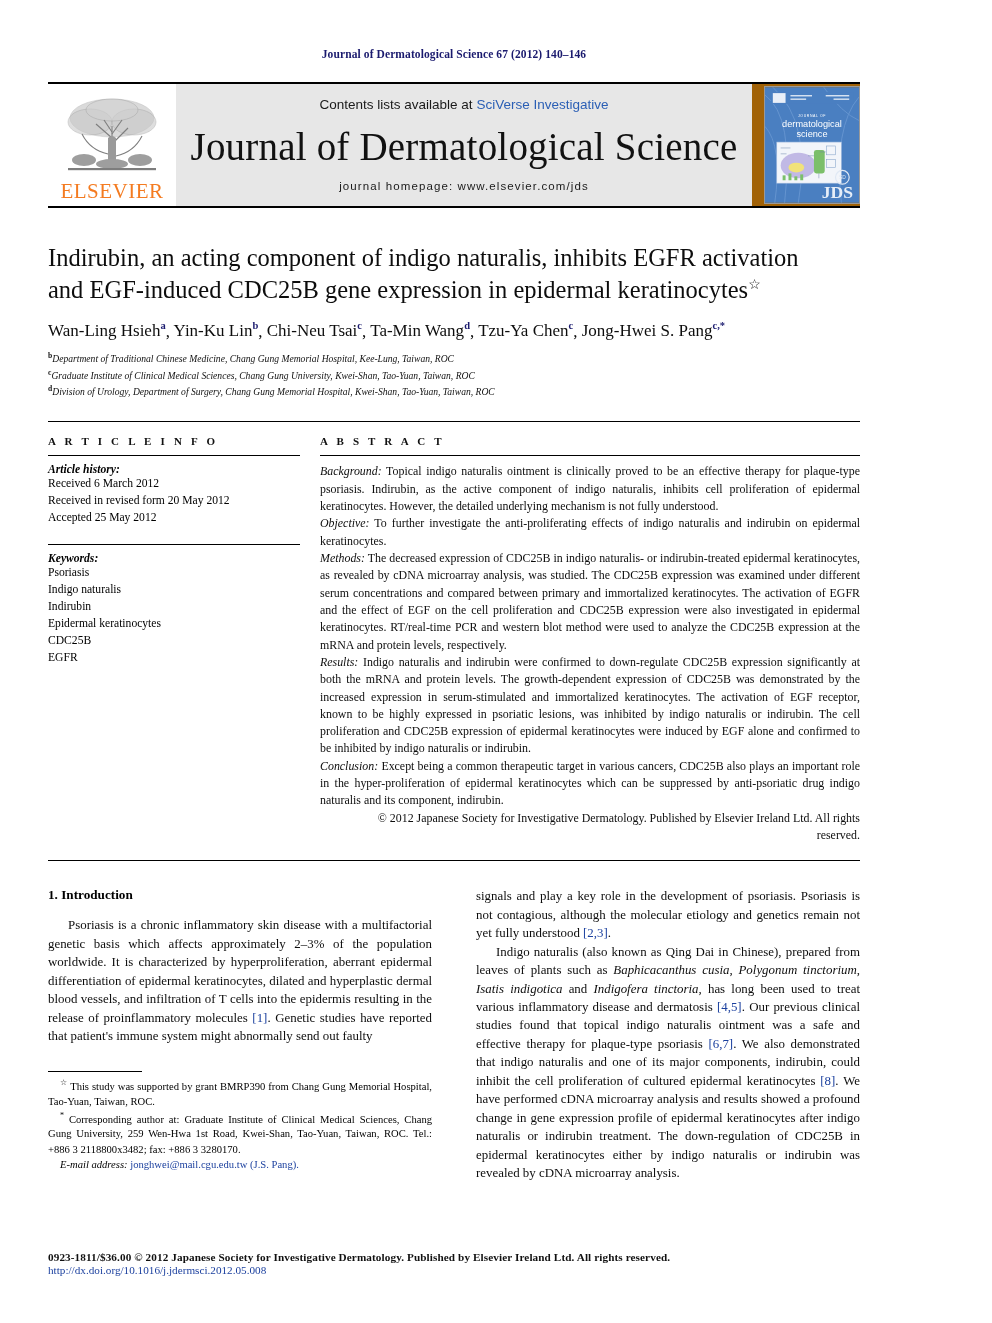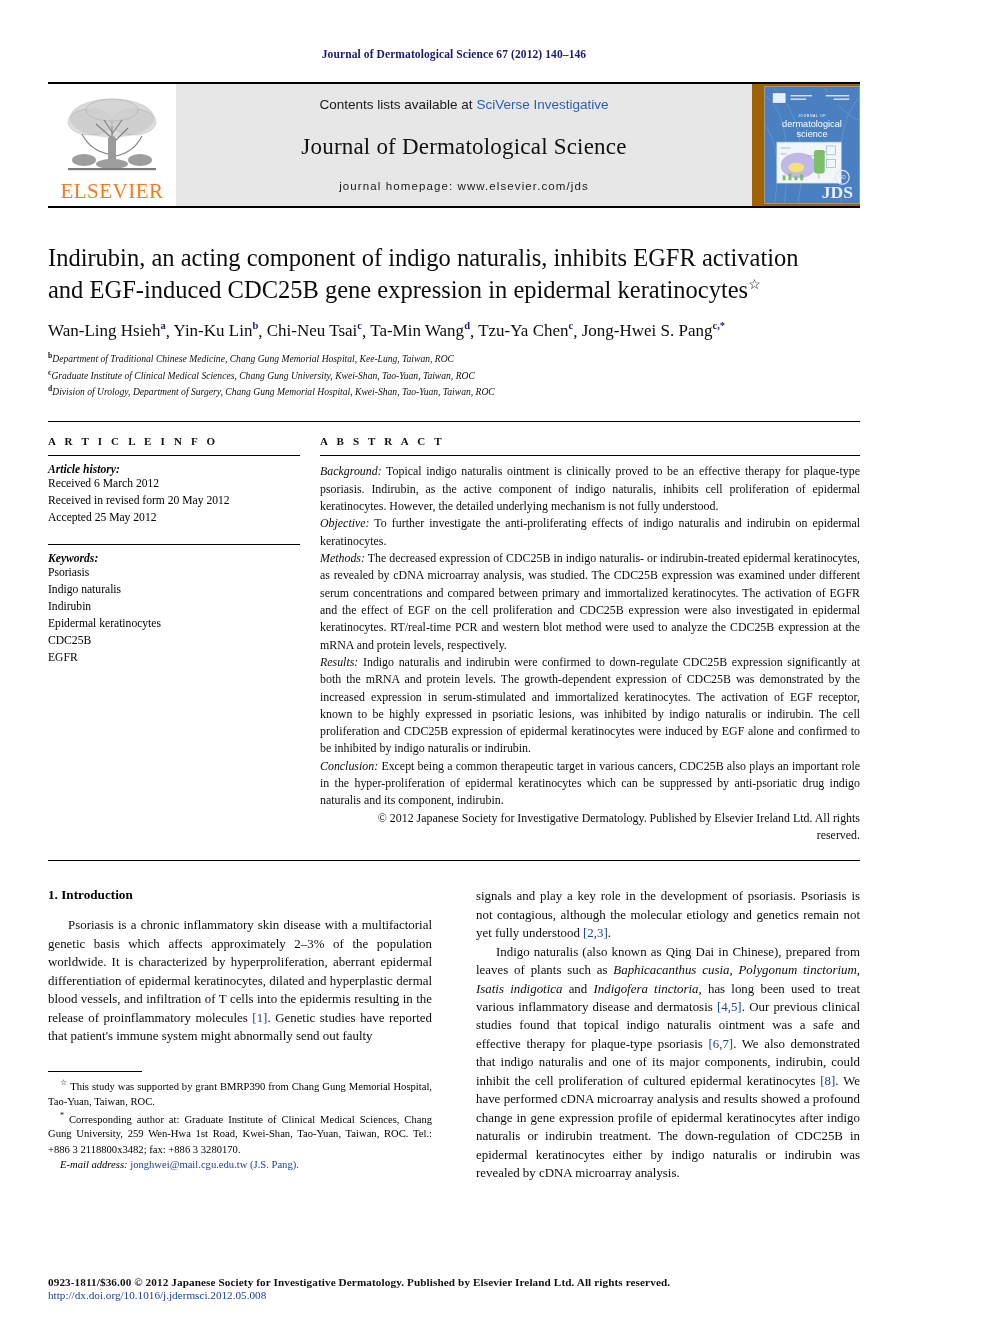--- a/index.html
+++ b/index.html
@@ -68,21 +68,21 @@
     padding: 13px 10px 14px 10px;
   }
   .contents-line {
     font-family: "Liberation Sans", sans-serif;
     font-size: 13.5px;
     color: #1a1a1a;
   }
   .contents-line .sd-link { color: #2b5fb5; }
   .journal-name {
     font-family: "Liberation Serif", serif;
-    font-size: 23px;
+    font-size: 39px;
     color: #111;
     letter-spacing: 0.2px;
     line-height: 1;
   }
   .homepage-line {
     font-family: "Liberation Sans", sans-serif;
     font-size: 11.5px;
     letter-spacing: 1.1px;
     color: #1a1a1a;
   }
@@ -232,21 +232,21 @@
   }
   .footnotes p { margin: 0; text-indent: 12px; }
   .footnotes sup { vertical-align: super; font-size: 8px; }
   .fn-email { font-style: italic; }
   .email-link { color: #1a3f9e; font-style: normal; }
 
   
   .bottom-block {
     position: absolute;
     left: 48px;
-    bottom: 22px;
+    bottom: 47px;
     width: 896px;
   }
   .issn-line {
     font-family: "Liberation Serif", serif;
     font-size: 11.2px;
     font-weight: bold;
     color: #111;
     letter-spacing: 0.1px;
   }
   .doi-line {

